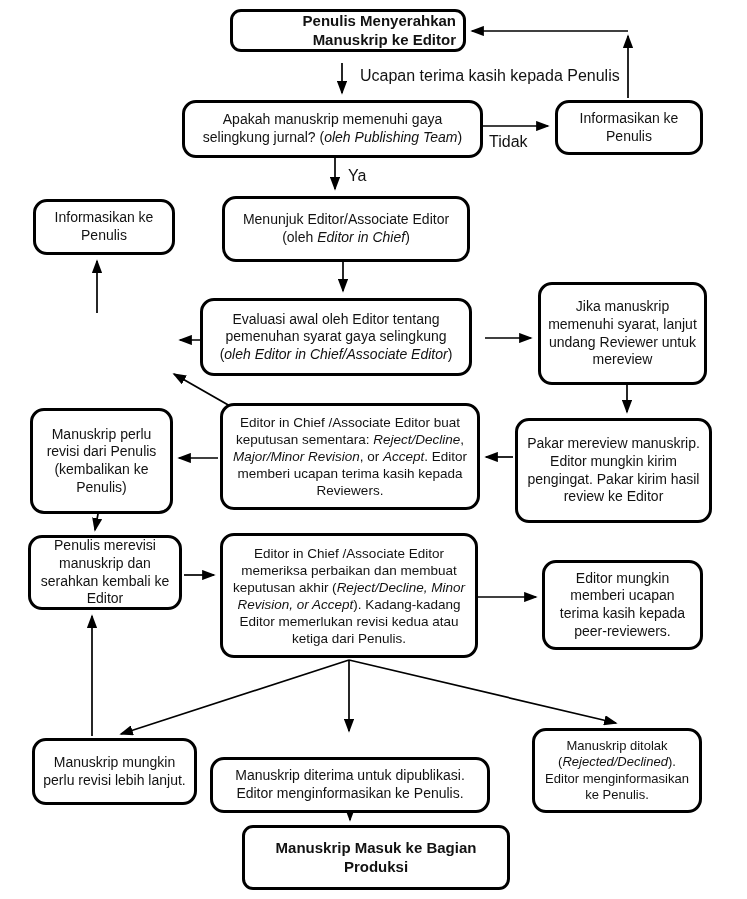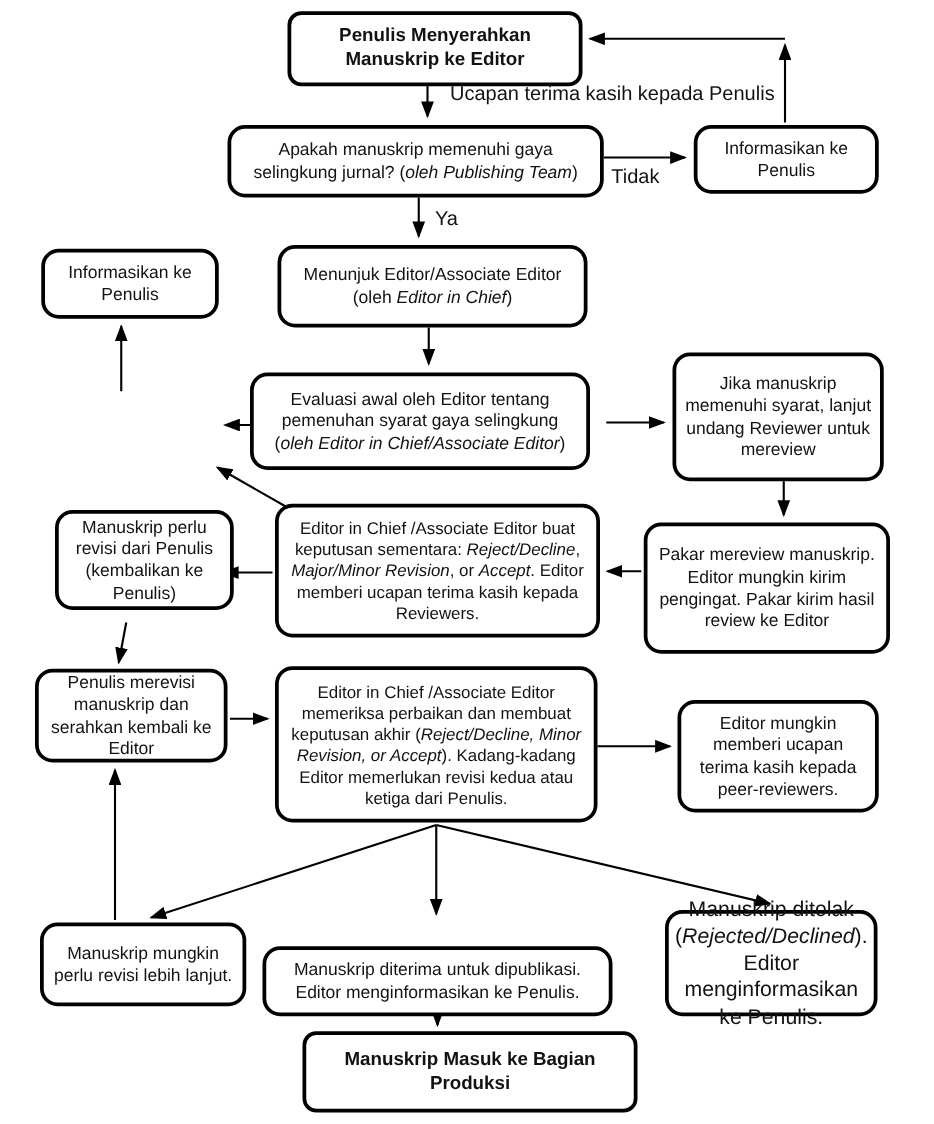--- a/index.html
+++ b/index.html
@@ -19,21 +19,21 @@
     border:3.5px solid #000000;
     border-radius:14px;
     display:flex;align-items:center;justify-content:center;
     text-align:center;
     font-size:14px;line-height:1.26;
     padding:4px 7px;
     z-index:2;
   }
   .node.bold{font-weight:bold;font-size:15px;border-radius:11px;}
   .node.small{font-size:13.5px;}
-  .node.smaller{font-size:17px;}
+  .node.smaller{font-size:13px;}
   .edge-label{
     position:absolute;
     font-size:16px;line-height:1.2;
     white-space:nowrap;
     z-index:3;
   }
 </style>
 </head>
 <body>
 
@@ -63,21 +63,21 @@
       <line x1="184" y1="575" x2="214" y2="575" marker-end="url(#ah)"></line>
       <line x1="478" y1="597" x2="536" y2="597" marker-end="url(#ah)"></line>
       <line x1="349" y1="660" x2="121" y2="734" marker-end="url(#ah)"></line>
       <line x1="349" y1="660" x2="349" y2="731" marker-end="url(#ah)"></line>
       <line x1="349" y1="660" x2="616" y2="723" marker-end="url(#ah)"></line>
       <line x1="92" y1="736" x2="92" y2="616" marker-end="url(#ah)"></line>
       <line x1="350" y1="793" x2="350" y2="820" marker-end="url(#ah)"></line>
     </g>
   </svg>
 
-  <div class="node bold" style="left:230px;top:9px;width:236px;height:60px;">Penulis Menyerahkan Manuskrip ke Editor</div>
+  <div class="node bold" style="left:230px;top:9px;width:236px;height:43px;text-align:right;">Penulis Menyerahkan Manuskrip ke Editor</div>
 
   <div class="edge-label" style="left:360px;top:66px;">Ucapan terima kasih kepada Penulis</div>
 
   <div class="node" style="left:182px;top:100px;width:301px;height:58px;justify-content:flex-end;">
       <span><span>Apakah manuskrip memenuhi gaya selingkung jurnal? (</span><i>oleh Publishing Team</i><span>)</span></span>
     </div>
 
   <div class="edge-label" style="left:489px;top:132px;">Tidak</div>
 
   <div class="node" style="left:555px;top:100px;width:148px;height:55px;">Informasikan ke Penulis</div>
@@ -90,21 +90,21 @@
 
   <div class="node" style="left:33px;top:199px;width:142px;height:56px;">Informasikan ke Penulis</div>
 
   <div class="node" style="left:200px;top:298px;width:272px;height:78px;">
       <span><span>Evaluasi awal oleh Editor tentang pemenuhan syarat gaya selingkung (</span><i>oleh Editor in Chief/Associate Editor</i><span>)</span></span>
     </div>
 
   <div class="node" style="left:538px;top:282px;width:169px;height:103px;">Jika manuskrip memenuhi syarat, lanjut undang Reviewer untuk mereview</div>
 
 
-  <div class="node" style="left:44px;top:408px;width:143px;height:80px;">Manuskrip perlu revisi dari Penulis (kembalikan ke Penulis)</div>
+  <div class="node" style="left:30px;top:408px;width:143px;height:106px;">Manuskrip perlu revisi dari Penulis (kembalikan ke Penulis)</div>
 
   <div class="node small" style="left:220px;top:403px;width:260px;height:107px;">
       <span><span>Editor in Chief /Associate Editor buat keputusan sementara: </span><i>Reject/Decline</i><span>, </span><i>Major/Minor Revision</i><span>, or </span><i>Accept</i><span>. Editor memberi ucapan terima kasih kepada Reviewers.</span></span>
     </div>
 
   <div class="node" style="left:515px;top:418px;width:197px;height:105px;">Pakar mereview manuskrip. Editor mungkin kirim pengingat. Pakar kirim hasil review ke Editor</div>
 
   <div class="node" style="left:28px;top:535px;width:154px;height:75px;">Penulis merevisi manuskrip dan serahkan kembali ke Editor</div>
 
   <div class="node small" style="left:220px;top:533px;width:258px;height:125px;">

